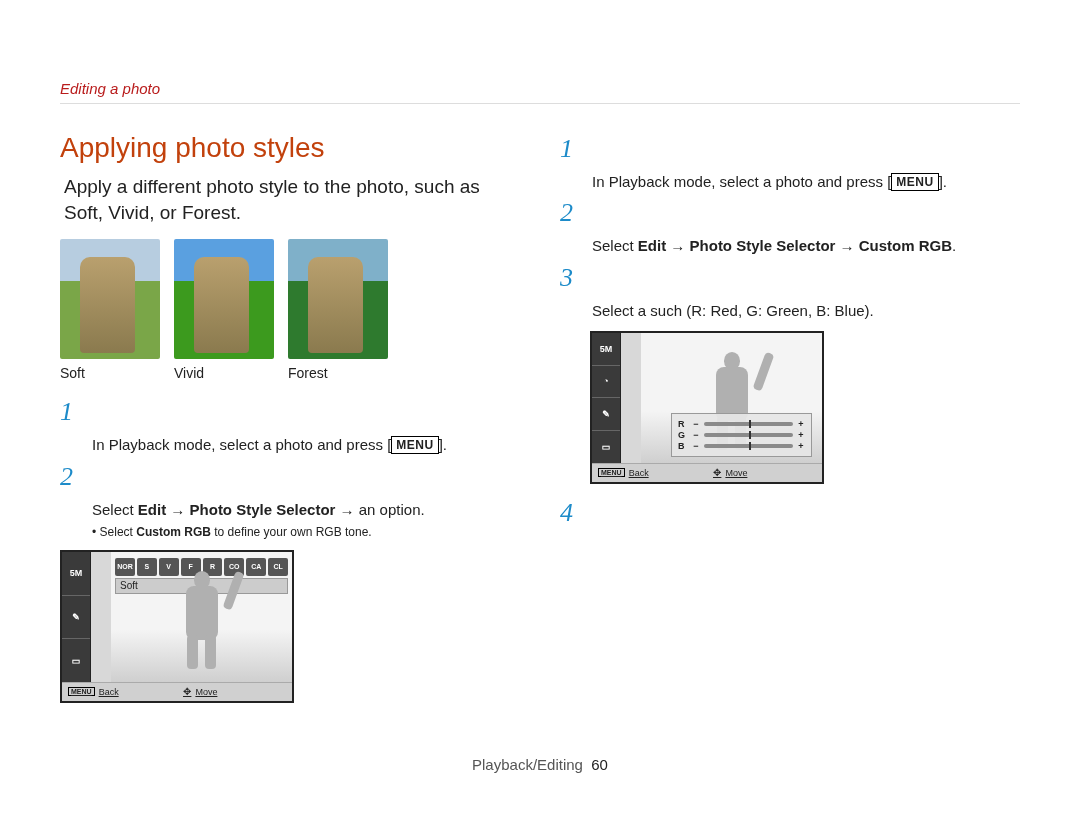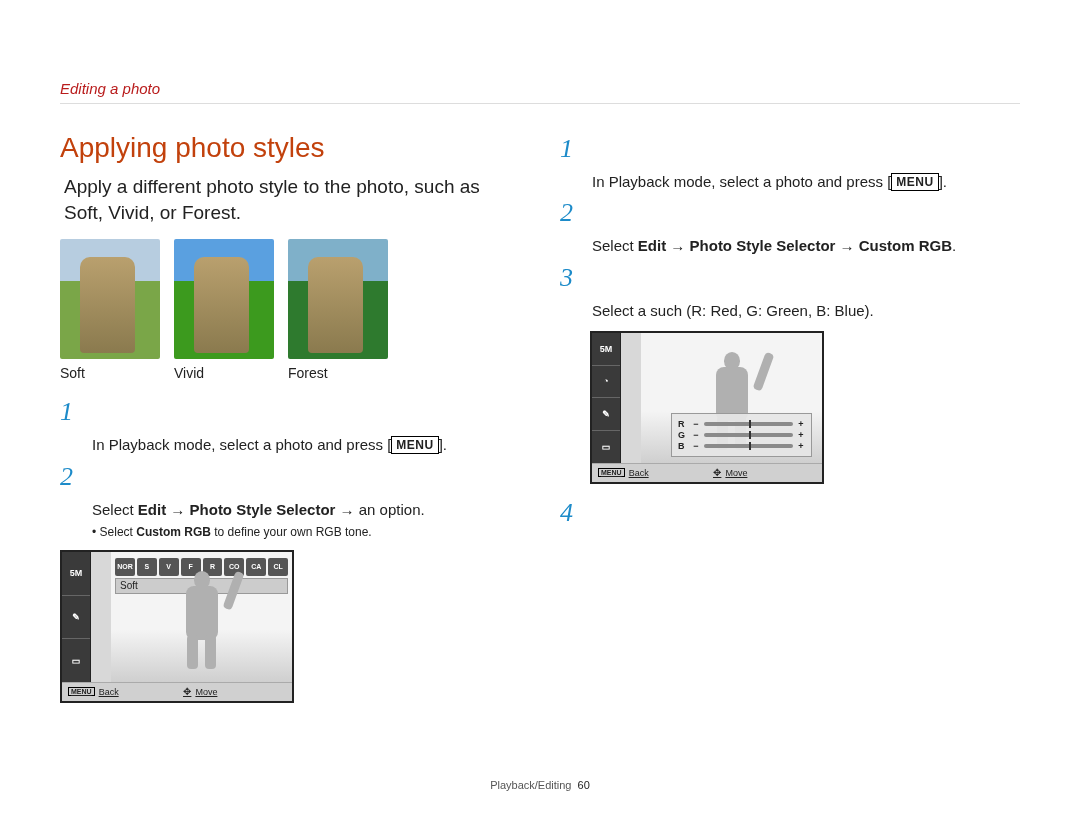--- a/index.html
+++ b/index.html
@@ -185,23 +185,23 @@
   .lcd-footer{
     display:flex;height:18px;background:#d0d0d0;border-top:1px solid #aaa;
     align-items:center;font-size:9px;
   }
   .lcd-footer .fcell{flex:1;display:flex;align-items:center;gap:4px;padding:0 6px;text-decoration:underline;}
   .lcd-footer .menu-mini{border:1px solid #000;padding:0 2px;font-weight:700;font-size:7px;}
   .lcd-footer .move-icon{font-size:10px;}
 
   .page-footer{
     position:absolute;
-    left:0; right:0; bottom:24px;
+    left:0; right:0; bottom:42px;
     text-align:center;
-    font-size:11px;
+    font-size:15px;
     color:#555;
   }
   .page-footer .pg{color:#222;}
 </style>
 </head>
 <body>
 
 <div class="page">
   <div class="breadcrumb">Editing a photo</div>
 

